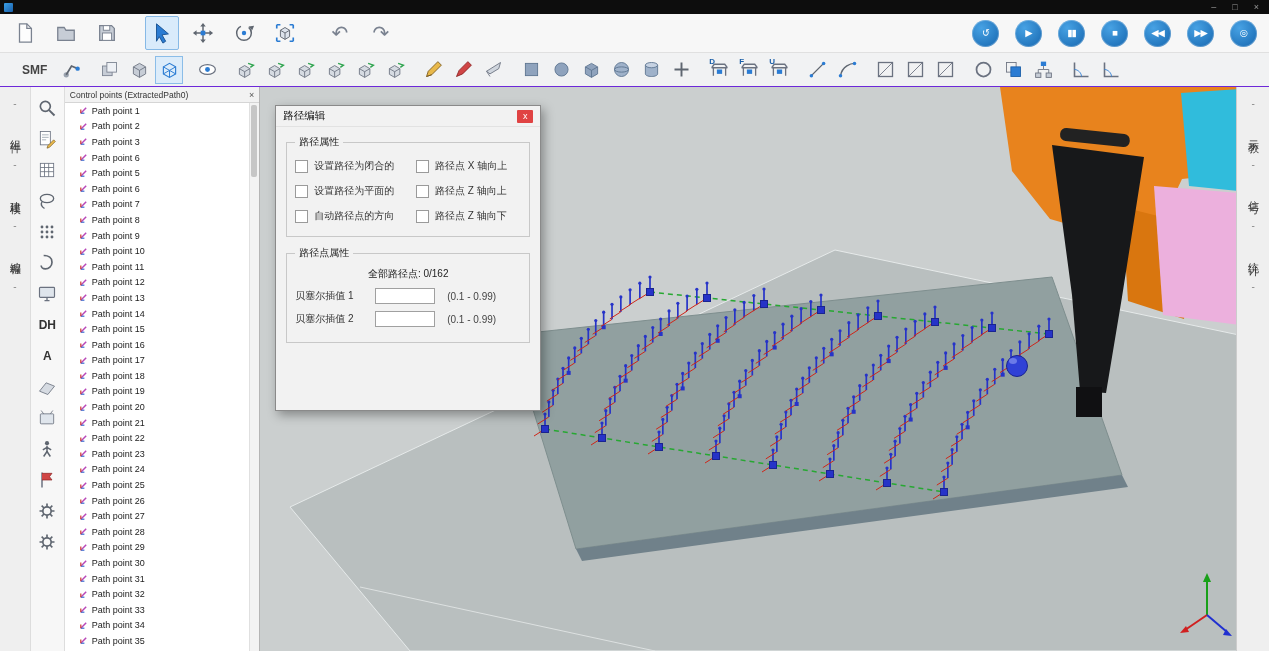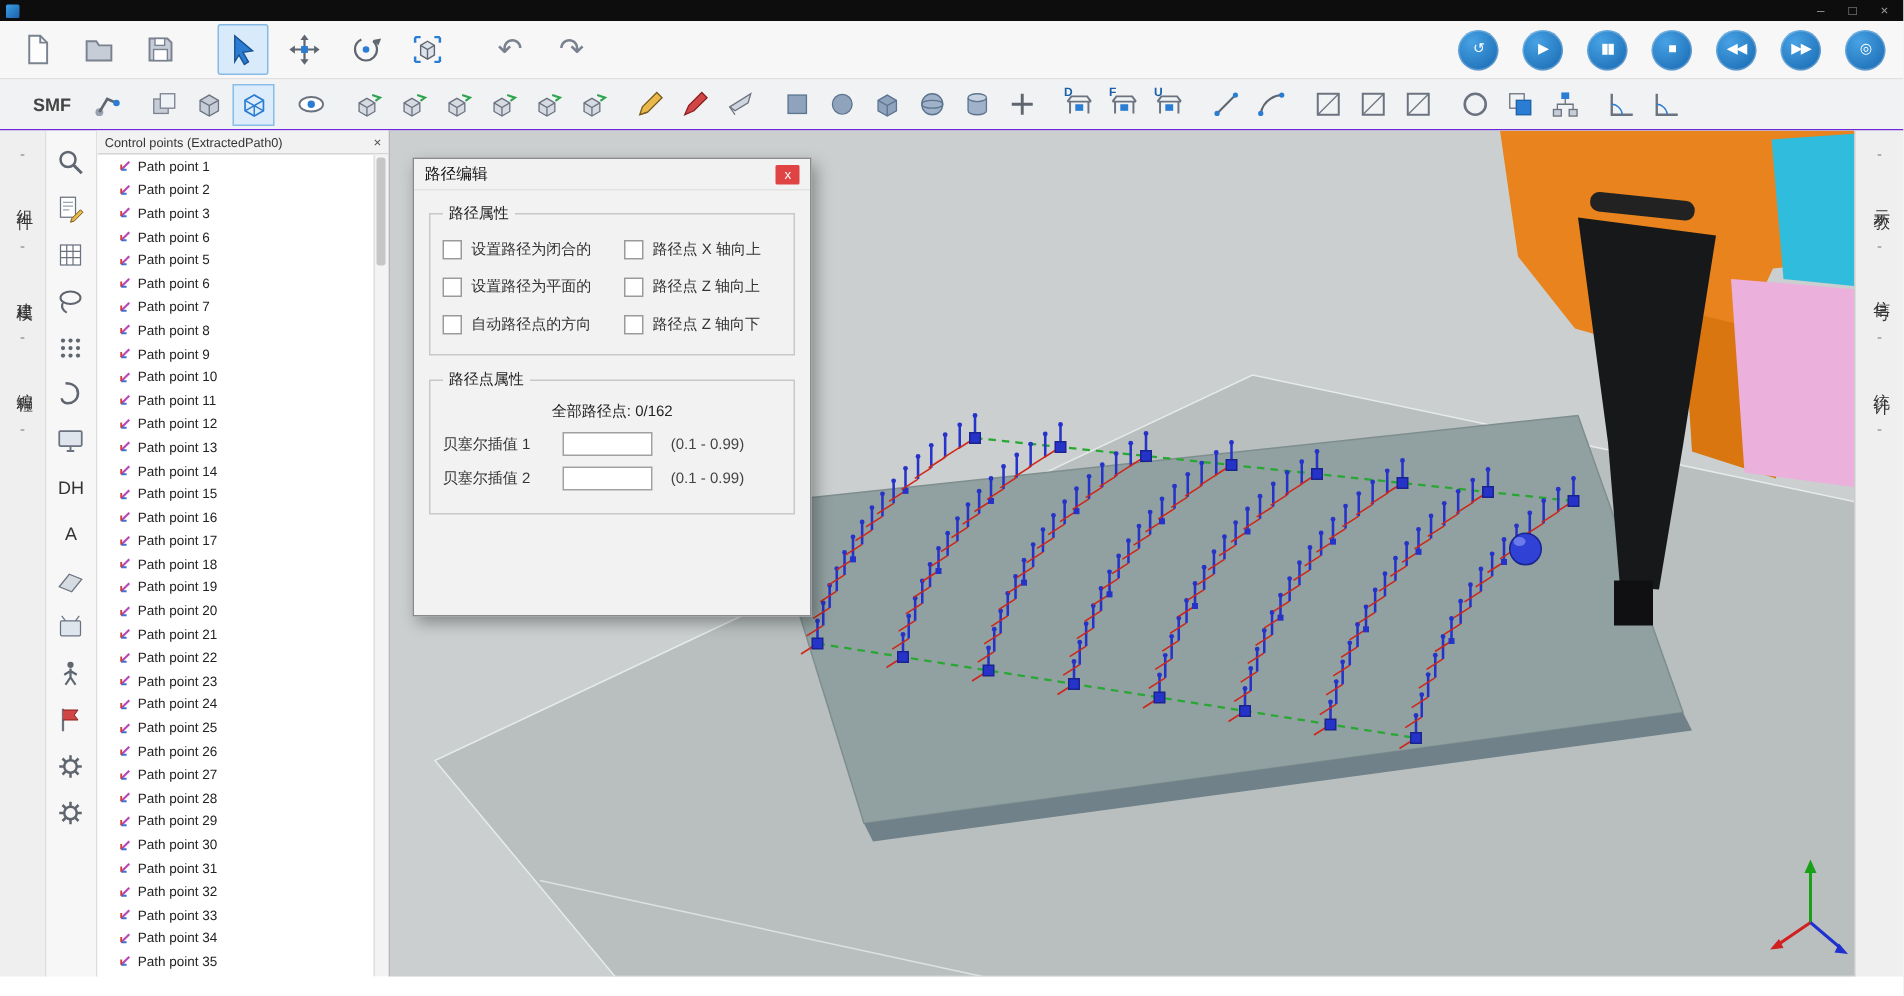--- a/index.html
+++ b/index.html
@@ -34,21 +34,21 @@
   
   .main{display:flex;height:564px;}
   .rail{background:#efefef;display:flex;flex-direction:column;align-items:center;padding-top:2px;}
   .rail.left{width:30px;border-right:1px solid #ddd;}
   .rail.right{width:32px;border-left:1px solid #ccc;}
   .vlabel{writing-mode:vertical-rl;text-orientation:upright;font-size:11px;letter-spacing:3px;color:#333;margin:13px 0;}
   .rail-sep{color:#888;font-size:10px;margin:9px 0;}
   .toolcol{width:33px;background:#f7f7f7;border-right:1px solid #ddd;display:flex;flex-direction:column;align-items:center;padding-top:8px;}
   .colbtn{width:26px;height:26px;display:flex;align-items:center;justify-content:center;margin-bottom:5px;}
   .colbtn svg{width:20px;height:20px;}
-  .icontext{font-size:12px;font-weight:normal;color:#333;}
+  .icontext{font-size:12px;font-weight:bold;color:#333;}
   
   .treepanel{width:195px;position:relative;background:#fff;border-right:1px solid #b5b5b5;overflow:hidden;}
   .tree-header{height:15px;background:#f2f2f2;border-bottom:1px solid #d5d5d5;display:flex;align-items:center;padding:0 5px;}
   .tree-title{font-size:8.5px;color:#333;}
   .tree-close{margin-left:auto;font-size:9px;color:#555;}
   .tree-list{position:absolute;top:16px;left:0;right:9px;bottom:0;overflow:hidden;}
   .tree-item{height:15.6px;display:flex;align-items:center;gap:4px;padding-left:14px;white-space:nowrap;}
   .tree-item .tico{width:9px;height:9px;flex:0 0 auto;}
   .tlabel{font-size:9px;color:#222;}
   .tree-scroll{position:absolute;right:0;top:16px;bottom:0;width:9px;background:#f3f3f3;border-left:1px solid #e0e0e0;}

